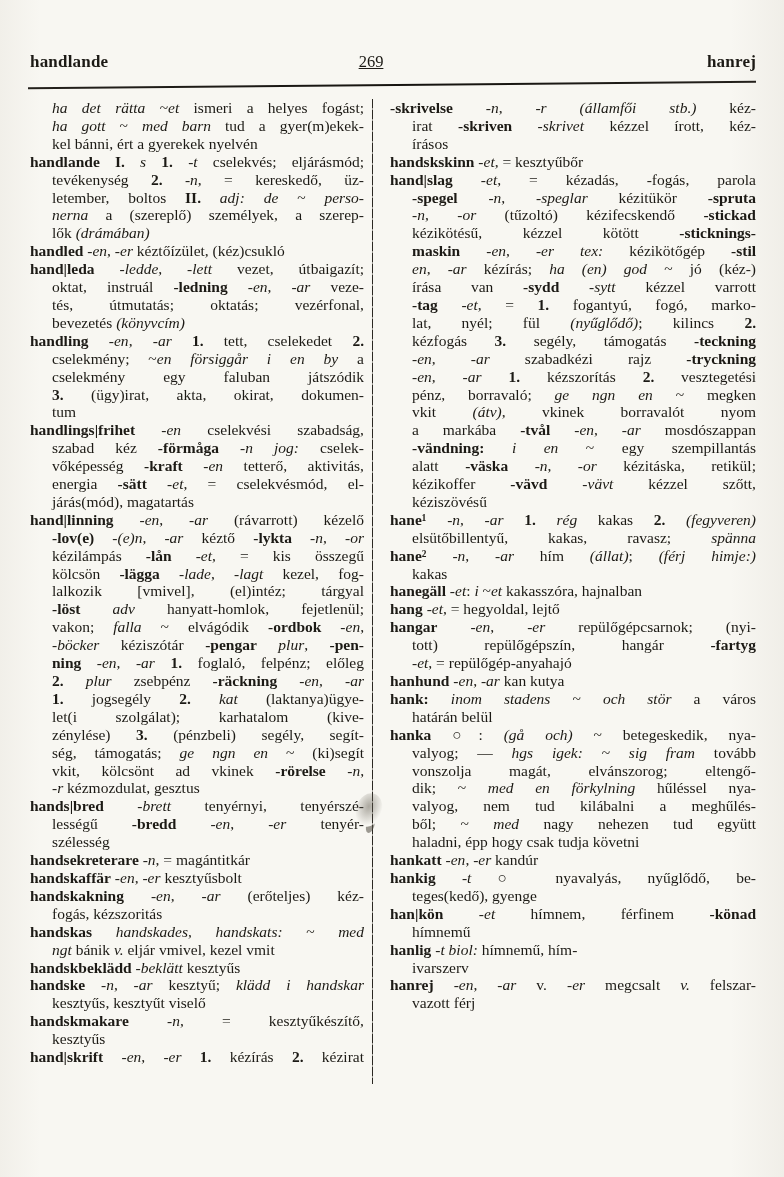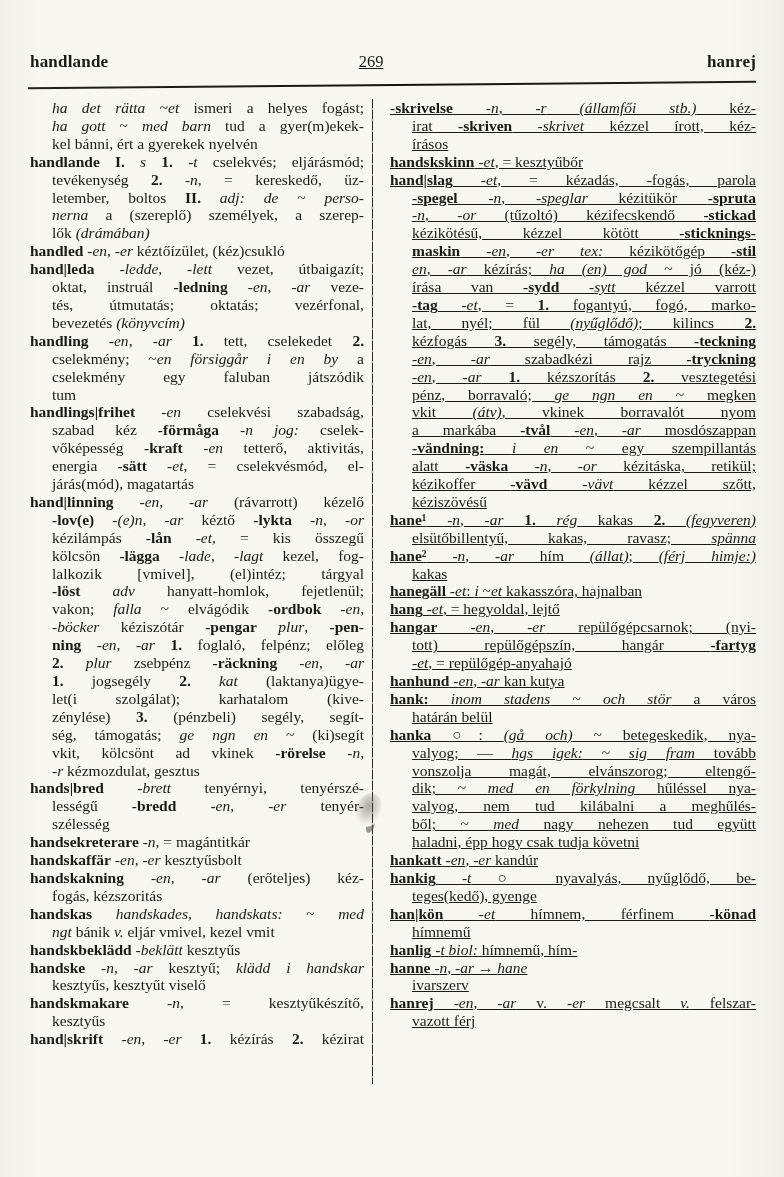--- a/index.html
+++ b/index.html
@@ -20,21 +20,21 @@
   .rh-right{position:absolute;right:0;top:0;font-weight:700;letter-spacing:.2px;}
   .head-rule{
     position:absolute;top:84px;left:28px;width:728px;height:2px;
     background:linear-gradient(90deg,#24211c 0,#15130f 55%,#24211c 100%);
     transform:rotate(-0.5deg);
   }
   
   .columns{position:absolute;top:99px;left:30px;width:726px;display:flex;}
   .col{font-size:15.5px;line-height:17.9px;}
   .col-left{width:334px;}
-  .col-right{width:366px;margin-left:17px;text-decoration:underline;}
+  .col-right{width:366px;margin-left:17px;}
   .gutter-rule{
     width:1px;height:985px;margin-left:8px;flex:none;
     background:repeating-linear-gradient(180deg,#2b2822 0 9px,rgba(43,40,34,.45) 9px 11px);
   }
   .line{text-align:justify;text-align-last:justify;-moz-text-align-last:justify;white-space:normal;}
   .line.ind{padding-left:22px;}
   .line.end{text-align-last:left;-moz-text-align-last:left;}
   .line b{font-weight:700;}
   .line i{font-style:italic;}
   
@@ -70,20 +70,21 @@
         <div class="line ind"><i>nerna</i> a (szereplő) személyek, a szerep-</div>
         <div class="line ind end">lők <i>(drámában)</i></div>
         <div class="line end"><b>handled</b> -<i>en</i>, -<i>er</i> kéztőízület, (kéz)csukló</div>
         <div class="line"><b>hand|leda</b> -<i>ledde</i>, -<i>lett</i> vezet, útbaigazít;</div>
         <div class="line ind">oktat, instruál <b>-ledning</b> -<i>en</i>, -<i>ar</i> veze-</div>
         <div class="line ind">tés, útmutatás; oktatás; vezérfonal,</div>
         <div class="line ind end">bevezetés <i>(könyvcím)</i></div>
         <div class="line"><b>handling</b> -<i>en</i>, -<i>ar</i> <b>1.</b> tett, cselekedet <b>2.</b></div>
         <div class="line ind">cselekmény; ~<i>en försiggår i en by</i> a</div>
         <div class="line ind">cselekmény egy faluban játszódik</div>
+        <div class="line ind"><b>3.</b> (ügy)irat, akta, okirat, dokumen-</div>
         <div class="line ind end">tum</div>
         <div class="line"><b>handlings|frihet</b> -<i>en</i> cselekvési szabadság,</div>
         <div class="line ind">szabad kéz <b>-förmåga</b> -<i>n</i> <i>jog:</i> cselek-</div>
         <div class="line ind">vőképesség <b>-kraft</b> -<i>en</i> tetterő, aktivitás,</div>
         <div class="line ind">energia <b>-sätt</b> -<i>et</i>, = cselekvésmód, el-</div>
         <div class="line ind end">járás(mód), magatartás</div>
         <div class="line"><b>hand|linning</b> -<i>en</i>, -<i>ar</i> (rávarrott) kézelő</div>
         <div class="line ind"><b>-lov(e)</b> -<i>(e)n</i>, -<i>ar</i> kéztő <b>-lykta</b> -<i>n</i>, -<i>or</i></div>
         <div class="line ind">kézilámpás <b>-lån</b> -<i>et</i>, = kis összegű</div>
         <div class="line ind">kölcsön <b>-lägga</b> -<i>lade</i>, -<i>lagt</i> kezel, fog-</div>
@@ -158,21 +159,20 @@
         <div class="line ind">dik; ~ <i>med en förkylning</i> hűléssel nya-</div>
         <div class="line ind">valyog, nem tud kilábalni a meghűlés-</div>
         <div class="line ind">ből; ~ <i>med</i> nagy nehezen tud együtt</div>
         <div class="line ind end">haladni, épp hogy csak tudja követni</div>
         <div class="line end"><b>hankatt</b> -<i>en</i>, -<i>er</i> kandúr</div>
         <div class="line"><b>hankig</b> -<i>t</i> ○ nyavalyás, nyűglődő, be-</div>
         <div class="line ind end">teges(kedő), gyenge</div>
         <div class="line"><b>han|kön</b> -<i>et</i> hímnem, férfinem <b>-könad</b></div>
         <div class="line ind end">hímnemű</div>
         <div class="line end"><b>hanlig</b> -<i>t</i> <i>biol:</i> hímnemű, hím-</div>
-        <div class="line end"><b>hanne</b> -<i>n</i>, -<i>ar</i> → <i>hane</i></div>
         <div class="line ind end">ivarszerv</div>
         <div class="line"><b>hanrej</b> -<i>en</i>, -<i>ar</i> v. -<i>er</i> megcsalt <i>v.</i> felszar-</div>
         <div class="line ind end">vazott férj</div>
       </div>
   </div>
 
   <div class="smudge"></div>
 
 </div>
 

